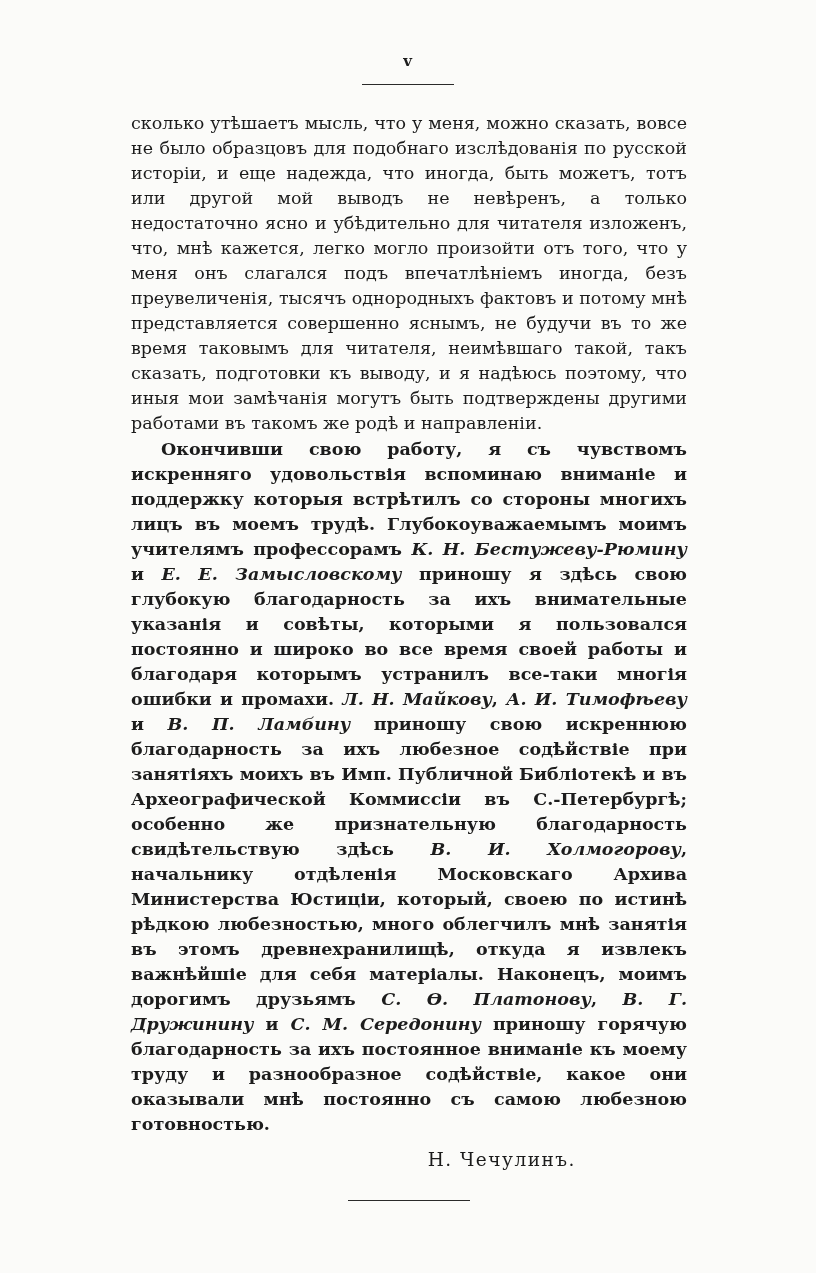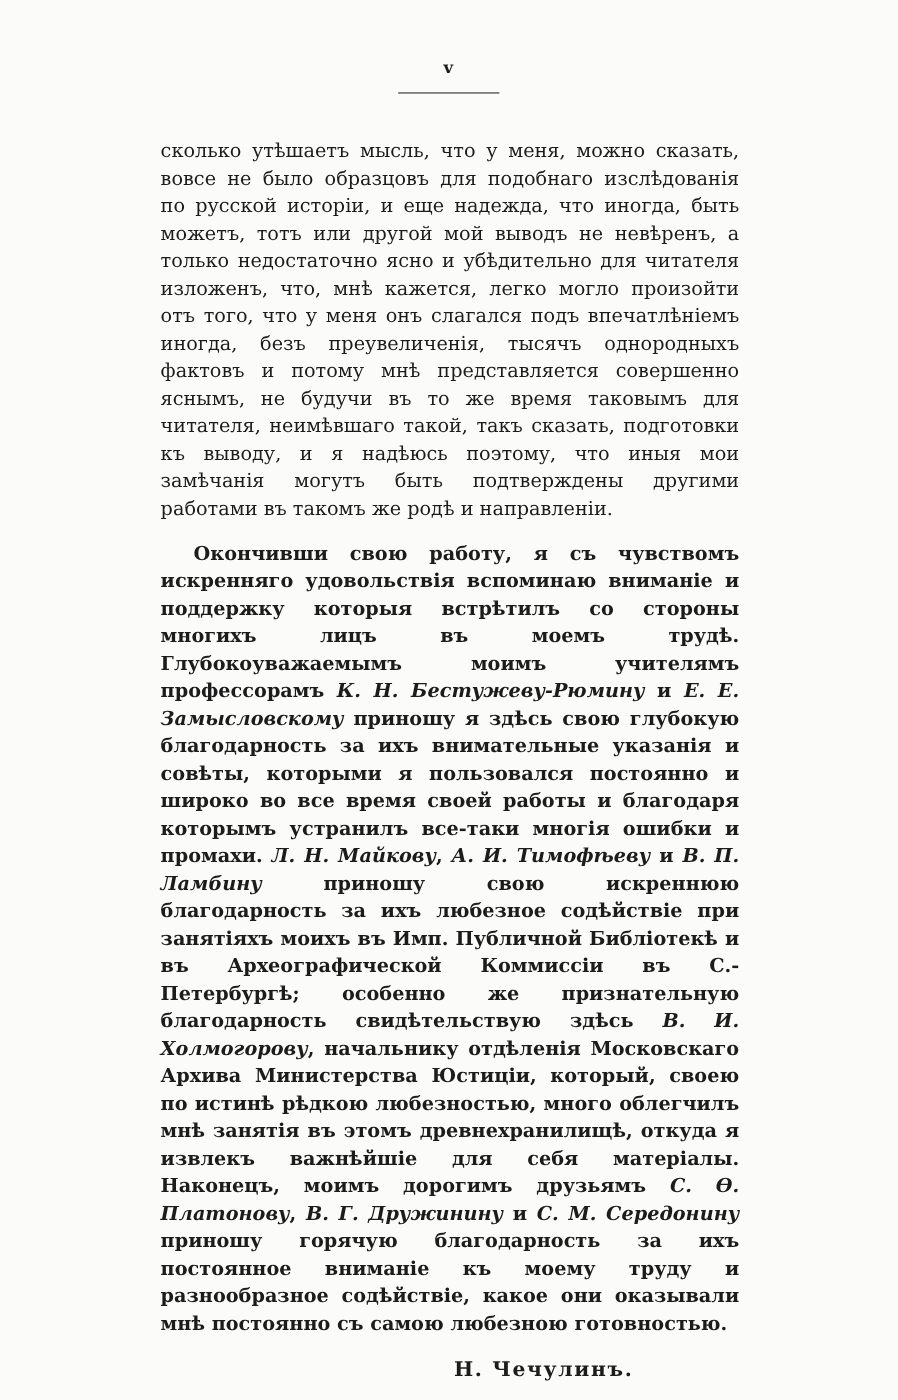--- a/index.html
+++ b/index.html
@@ -38,34 +38,34 @@
   .text-block {
     position: absolute;
     top: 110px;
     left: 130px;
     width: 558px;
     font-size: 17.5px;
     line-height: 25px;
     text-align: justify;
   }
   .para {
-    margin: 16px;
+    margin: 1px;
   }
   .para.indent {
     text-indent: 30px;
     font-weight: bold;
   }
   .para em {
     font-style: italic;
   }
   .signature {
     margin-top: 10px;
     padding-right: 112px;
     text-align: right;
-    font-weight: bold;
+    font-weight: normal;
     font-size: 18.5px;
     letter-spacing: 1.5px;
   }
   .foot-rule {
     width: 122px;
     margin: 28px auto 0;
     border-top: 1.6px solid #2a2a2a;
   }
 </style>
 </head>

